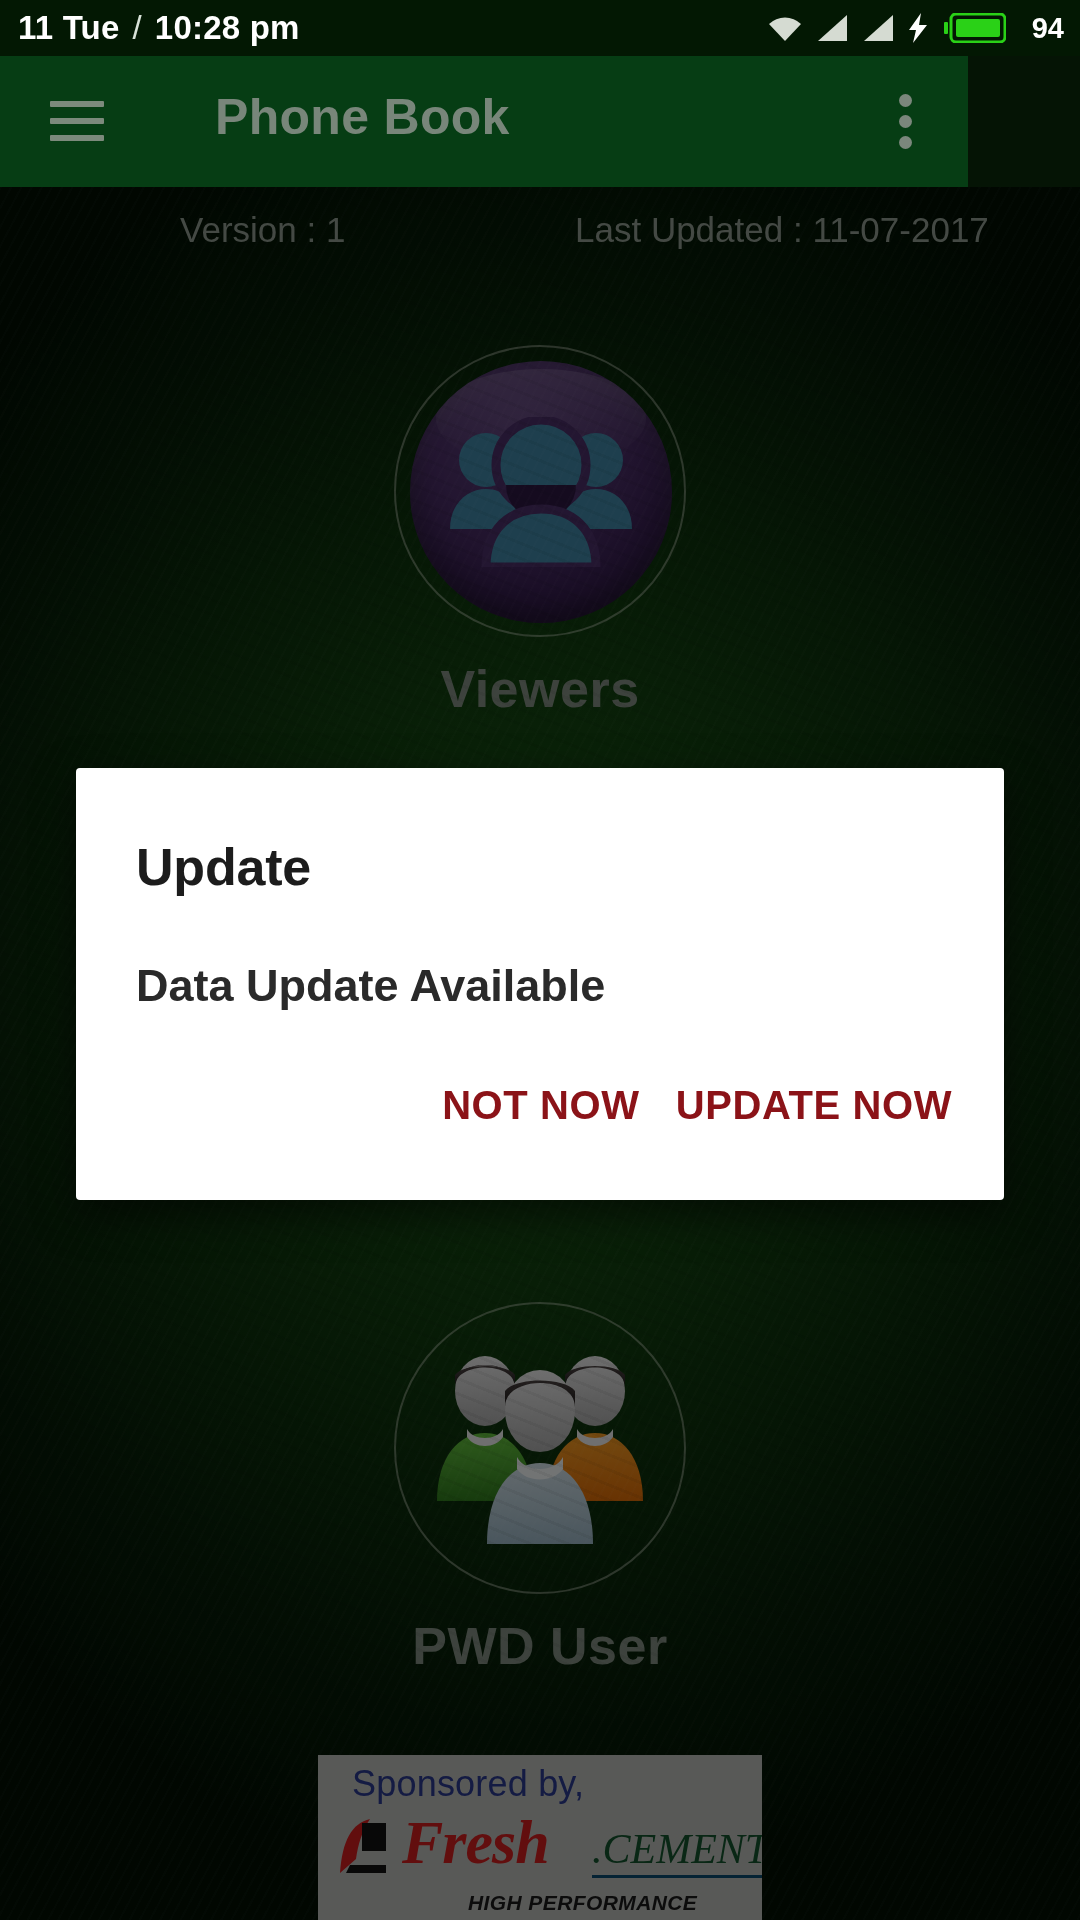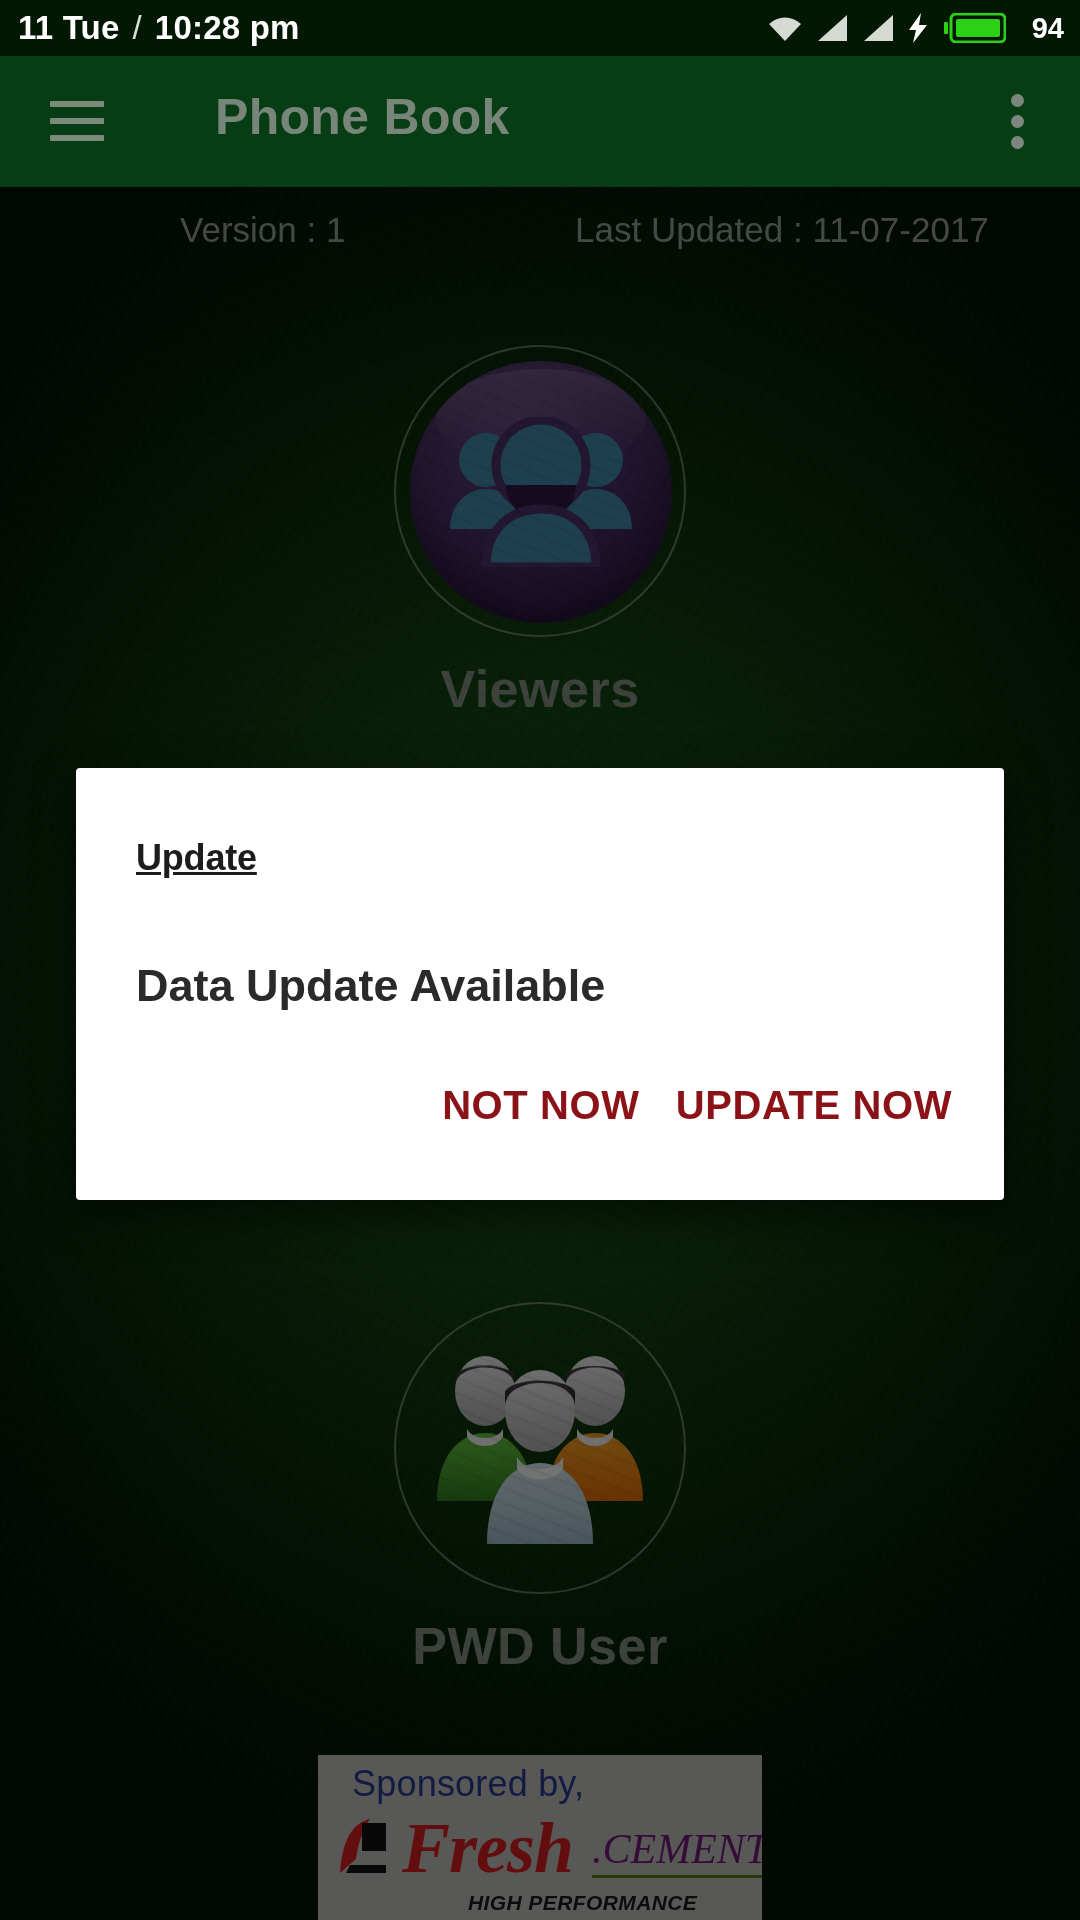--- a/index.html
+++ b/index.html
@@ -59,21 +59,21 @@
     color: #ffffff;
     font-size: 29px;
     font-weight: bold;
     margin-left: 12px;
   }
 
   
   #app-bar {
     position: absolute;
     left: 0; top: 56px;
-    width: 1080px; height: 131px;
+    width: 968px; height: 131px;
     background: #063d14;
     z-index: 35;
   }
   #menu-button {
     position: absolute;
     left: 50px; top: 45px;
     width: 54px; height: 40px;
     cursor: pointer;
   }
   #menu-button .bar {
@@ -256,34 +256,34 @@
     left: 12px; top: 56px;
     width: 420px; height: 75px;
   }
   #sponsor-mark { position: absolute; left: 6px; top: 4px; }
   #sponsor-fresh {
     position: absolute;
     left: 72px; top: -4px;
     font-family: "Liberation Serif", serif;
     font-style: italic;
     font-weight: bold;
-    font-size: 72px;
+    font-size: 62px;
     color: #cc1f1f;
     letter-spacing: -1px;
   }
   #sponsor-cement {
     position: absolute;
     left: 262px; top: 14px;
     font-family: "Liberation Serif", serif;
     font-style: italic;
     font-size: 42px;
     font-weight: normal;
-    color: #701a75;
+    color: #14532d;
     letter-spacing: 0px;
-    border-bottom: 3px solid #4d7c0f;
+    border-bottom: 3px solid #0c4a6e;
     padding-bottom: 2px;
   }
   #sponsor-tagline {
     position: absolute;
     left: 150px; top: 136px;
     font-size: 21px;
     font-style: italic;
     font-weight: bold;
     color: #1b1b1b;
     letter-spacing: 0.4px;
@@ -296,25 +296,24 @@
     width: 928px;
     height: 432px;
     background: #ffffff;
     border-radius: 4px;
     box-shadow: 0 14px 40px rgba(0,0,0,0.55);
     z-index: 60;
   }
   #dialog-title {
     position: absolute;
     left: 60px; top: 69px;
-    font-size: 36px;
+    font-size: 52px;
     font-weight: bold;
     color: #1c1c1c;
     letter-spacing: -0.2px;
-    text-decoration: underline;
   }
   #dialog-message {
     position: absolute;
     left: 60px; top: 192px;
     font-size: 45px;
     color: #2a2a2a;
     font-weight: bold;
   }
   #dialog-actions {
     position: absolute;

